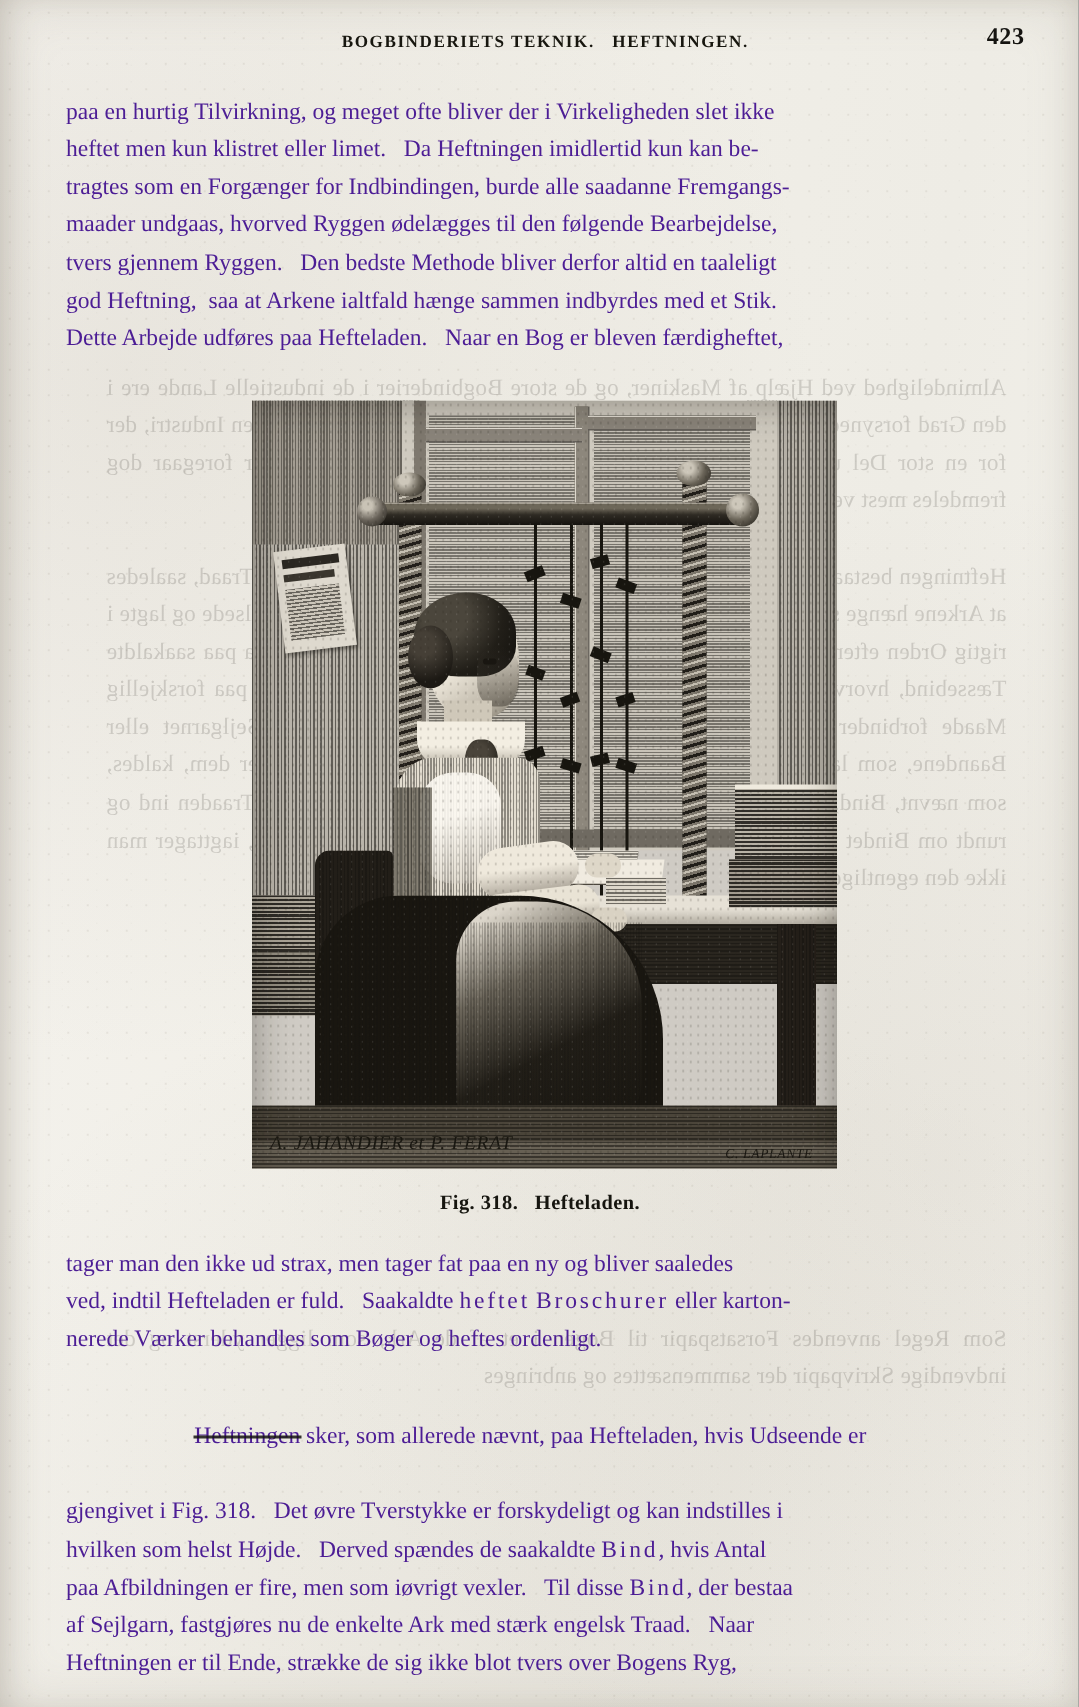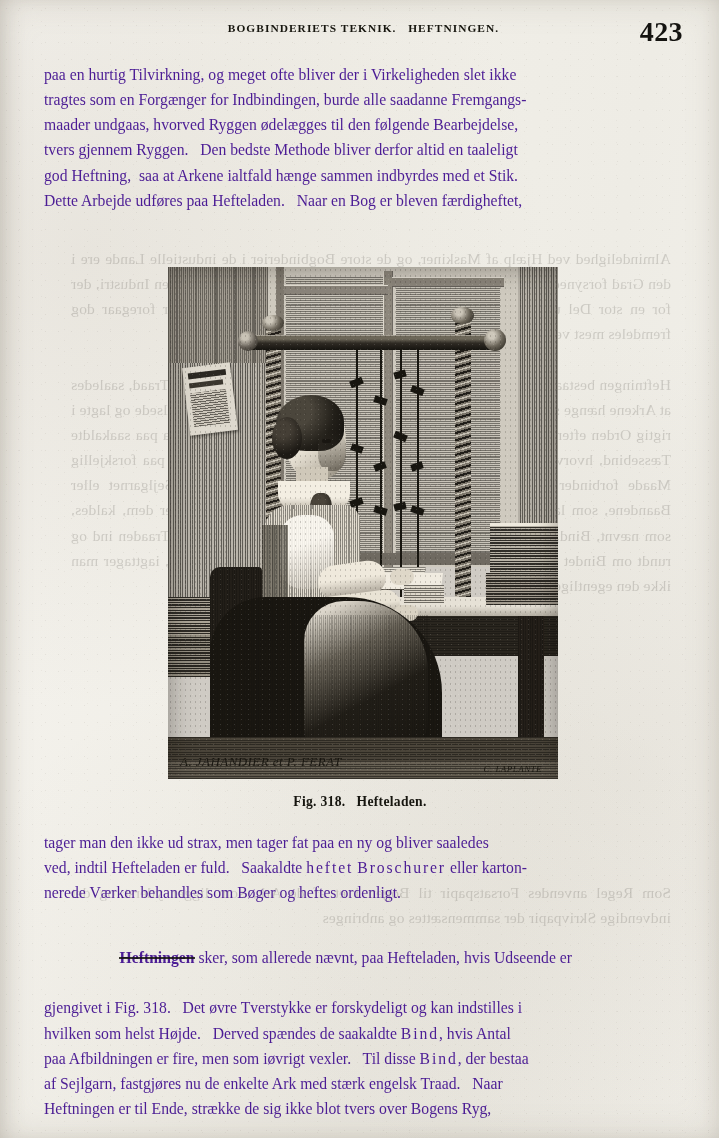--- a/index.html
+++ b/index.html
@@ -84,21 +84,21 @@
     font-size: 11.4px;
     font-weight: 700;
     letter-spacing: 1.05px;
     white-space: pre;
     color: #17160f;
   }
   #page-number {
     position: absolute;
     right: 0;
     top: -6px;
-    font-size: 28px;
+    font-size: 16px;
     font-weight: 700;
     letter-spacing: .4px;
     color: #141310;
     text-align: right;
   }
 
   
   .textblock {
     position: absolute;
     left: 44px;
@@ -112,21 +112,22 @@
     display: block;
     white-space: pre;
   }
 
   #para-top { top: 62px; }
   #para-mid { top: 830px; }
   #para-bot { top: 920px; }
   .sp { letter-spacing: 1.9px; }
   .strike-ink {
     position: relative;
-    font-weight: 700;
+    font-weight: 400;
+    margin-left: 10px;
   }
   .strike-ink::after {
     content: "";
     position: absolute;
     left: -1px; right: -1px;
     top: 46%;
     height: 1.6px;
     background: #14130f;
     opacity: .85;
   }
@@ -239,20 +240,21 @@
     </div>
   </div>
 
   <div id="running-head">
     <div id="head-title">BOGBINDERIETS TEKNIK.   HEFTNINGEN.</div>
     <div id="page-number">423</div>
   </div>
 
   <div class="textblock" id="para-top">
     <span class="ln">paa en hurtig Tilvirkning, og meget ofte bliver der i Virkeligheden slet ikke</span>
+    <span class="ln">heftet men kun klistret eller limet.   Da Heftningen imidlertid kun kan be-</span>
     <span class="ln">tragtes som en Forgænger for Indbindingen, burde alle saadanne Fremgangs-</span>
     <span class="ln">maader undgaas, hvorved Ryggen ødelægges til den følgende Bearbejdelse,</span>
     <span class="ln">tvers gjennem Ryggen.   Den bedste Methode bliver derfor altid en taaleligt</span>
     <span class="ln">god Heftning,  saa at Arkene ialtfald hænge sammen indbyrdes med et Stik.</span>
     <span class="ln">Dette Arbejde udføres paa Hefteladen.   Naar en Bog er bleven færdigheftet,</span>
   </div>
 
   <div id="figure">
 
     <div class="eng hatch-v" style="left:0; top:0; width:112px; height:330px; background-color:#b9b4aa;"></div>

